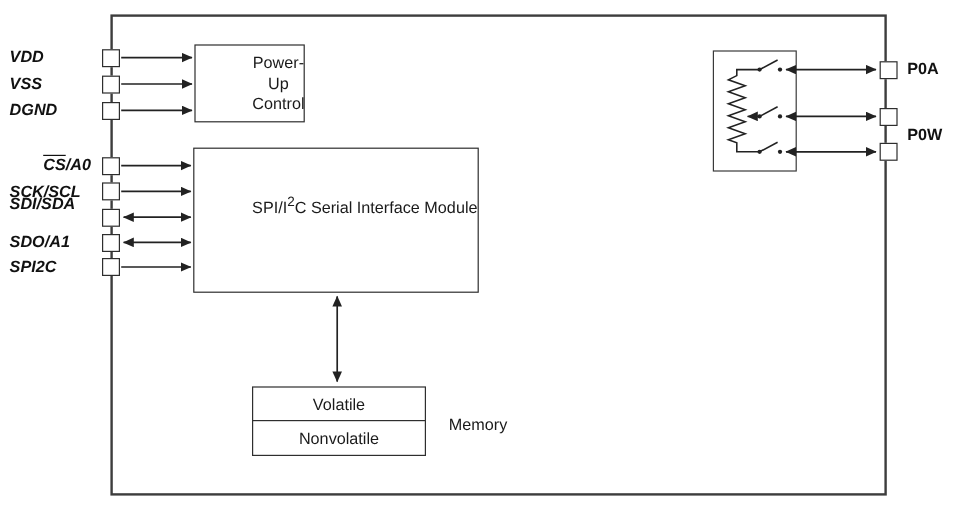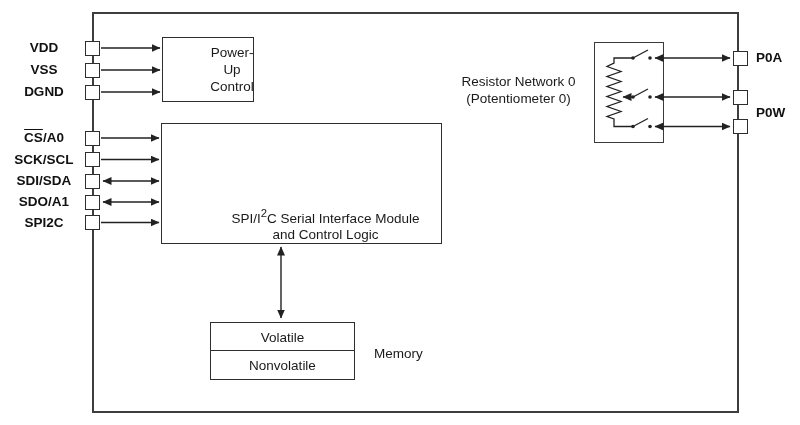--- a/index.html
+++ b/index.html
@@ -11,81 +11,77 @@
   .outer-border{
     left:92px;top:12px;width:647px;height:401px;
     border:2px solid #3d3d3d;background:transparent;
   }
   .block{
     border:1.6px solid #2e2e2e;background:#ffffff;
     display:flex;flex-direction:column;align-items:center;justify-content:center;
     text-align:center;font-size:13.5px;line-height:17px;color:#1a1a1a;padding-left:48px;
   }
   .blk-powerup{left:162px;top:37px;width:92px;height:65px;}
-  .blk-spi{left:161px;top:123px;width:281px;height:121px;justify-content:flex-end;padding-top:37px;}
+  .blk-spi{left:161px;top:123px;width:238px;height:121px;justify-content:flex-start;padding-top:37px;}
   .mem-wrap{left:210px;top:322px;width:145px;}
   .mem-cell{
     box-sizing:border-box;height:30px;border:1.6px solid #2e2e2e;background:#fff;
     display:flex;align-items:center;justify-content:center;
     font-size:13.5px;color:#1a1a1a;
   }
   .mem-cell + .mem-cell{margin-top:-1.6px;}
   .blk-resnet{left:594px;top:42px;width:70px;height:101px;border:1.6px solid #3a3a3a;background:#fff;}
   .pin-square{
     width:15px;height:15px;border:1.7px solid #2e2e2e;background:#ffffff;z-index:6;
   }
   .pin-label{
     font-weight:700;font-size:13.5px;line-height:16px;color:#111;white-space:nowrap;z-index:5;
   }
-  .pl-left{width:72px;text-align:center;left:8px;}
+  .pl-left{width:72px;text-align:left;left:8px;font-style:italic;}
   .pl-right{text-align:left;left:756px;}
   .ovl{
     text-decoration:overline;
     text-decoration-thickness:1.4px;
+    margin-left:28px;
   }
   .side-label{
     font-size:13.5px;line-height:16.5px;color:#1a1a1a;text-align:center;white-space:nowrap;
   }
   svg.overlay{position:absolute;left:0;top:0;z-index:4;pointer-events:none;}
 </style>
 </head>
 <body>
 
 <div class="stage">
 
   <div class="abs outer-border"></div>
 
   <div class="abs block blk-powerup">
     <div>Power-Up</div>
     <div>Control</div>
   </div>
 
   <div class="abs block blk-spi">
     <div><span>SPI/I</span><sup>2</sup><span>C Serial Interface Module</span></div>
-    <div>and Control Logic</div>
   </div>
 
   <div class="abs mem-wrap">
     <div class="mem-cell">Volatile</div>
     <div class="mem-cell">Nonvolatile</div>
   </div>
   <div class="abs side-label" style="left:374px;top:346px;">Memory</div>
 
   <div class="abs blk-resnet"></div>
-  <div class="abs side-label" style="left:446px;top:74px;width:145px;">
-    <div>Resistor Network 0</div>
-    <div>(Potentiometer 0)</div>
-  </div>
 
   <div class="abs pin-label pl-left" style="top:40px;">VDD</div>
   <div class="abs pin-label pl-left" style="top:62px;">VSS</div>
   <div class="abs pin-label pl-left" style="top:84px;">DGND</div>
   <div class="abs pin-label pl-left" style="top:130px;"><span class="ovl">CS</span><span>/A0</span></div>
   <div class="abs pin-label pl-left" style="top:151.5px;">SCK/SCL</div>
-  <div class="abs pin-label pl-left" style="top:173px;">SDI/SDA</div>
+  <div class="abs pin-label pl-left" style="top:162px;">SDI/SDA</div>
   <div class="abs pin-label pl-left" style="top:194px;">SDO/A1</div>
   <div class="abs pin-label pl-left" style="top:214.5px;">SPI2C</div>
 
   <div class="abs pin-label pl-right" style="top:50px;text-align:center;">P0A</div>
   <div class="abs pin-label pl-right" style="top:89px;margin-top:16px;">P0W</div>
   <div class="abs pin-label pl-right" style="top:118.5px;margin-left:47px;">P0B</div>
 
   <div class="abs pin-square" style="left:85px;top:40.5px;"></div>
   <div class="abs pin-square" style="left:85px;top:62.5px;"></div>
   <div class="abs pin-square" style="left:85px;top:84.5px;"></div>

